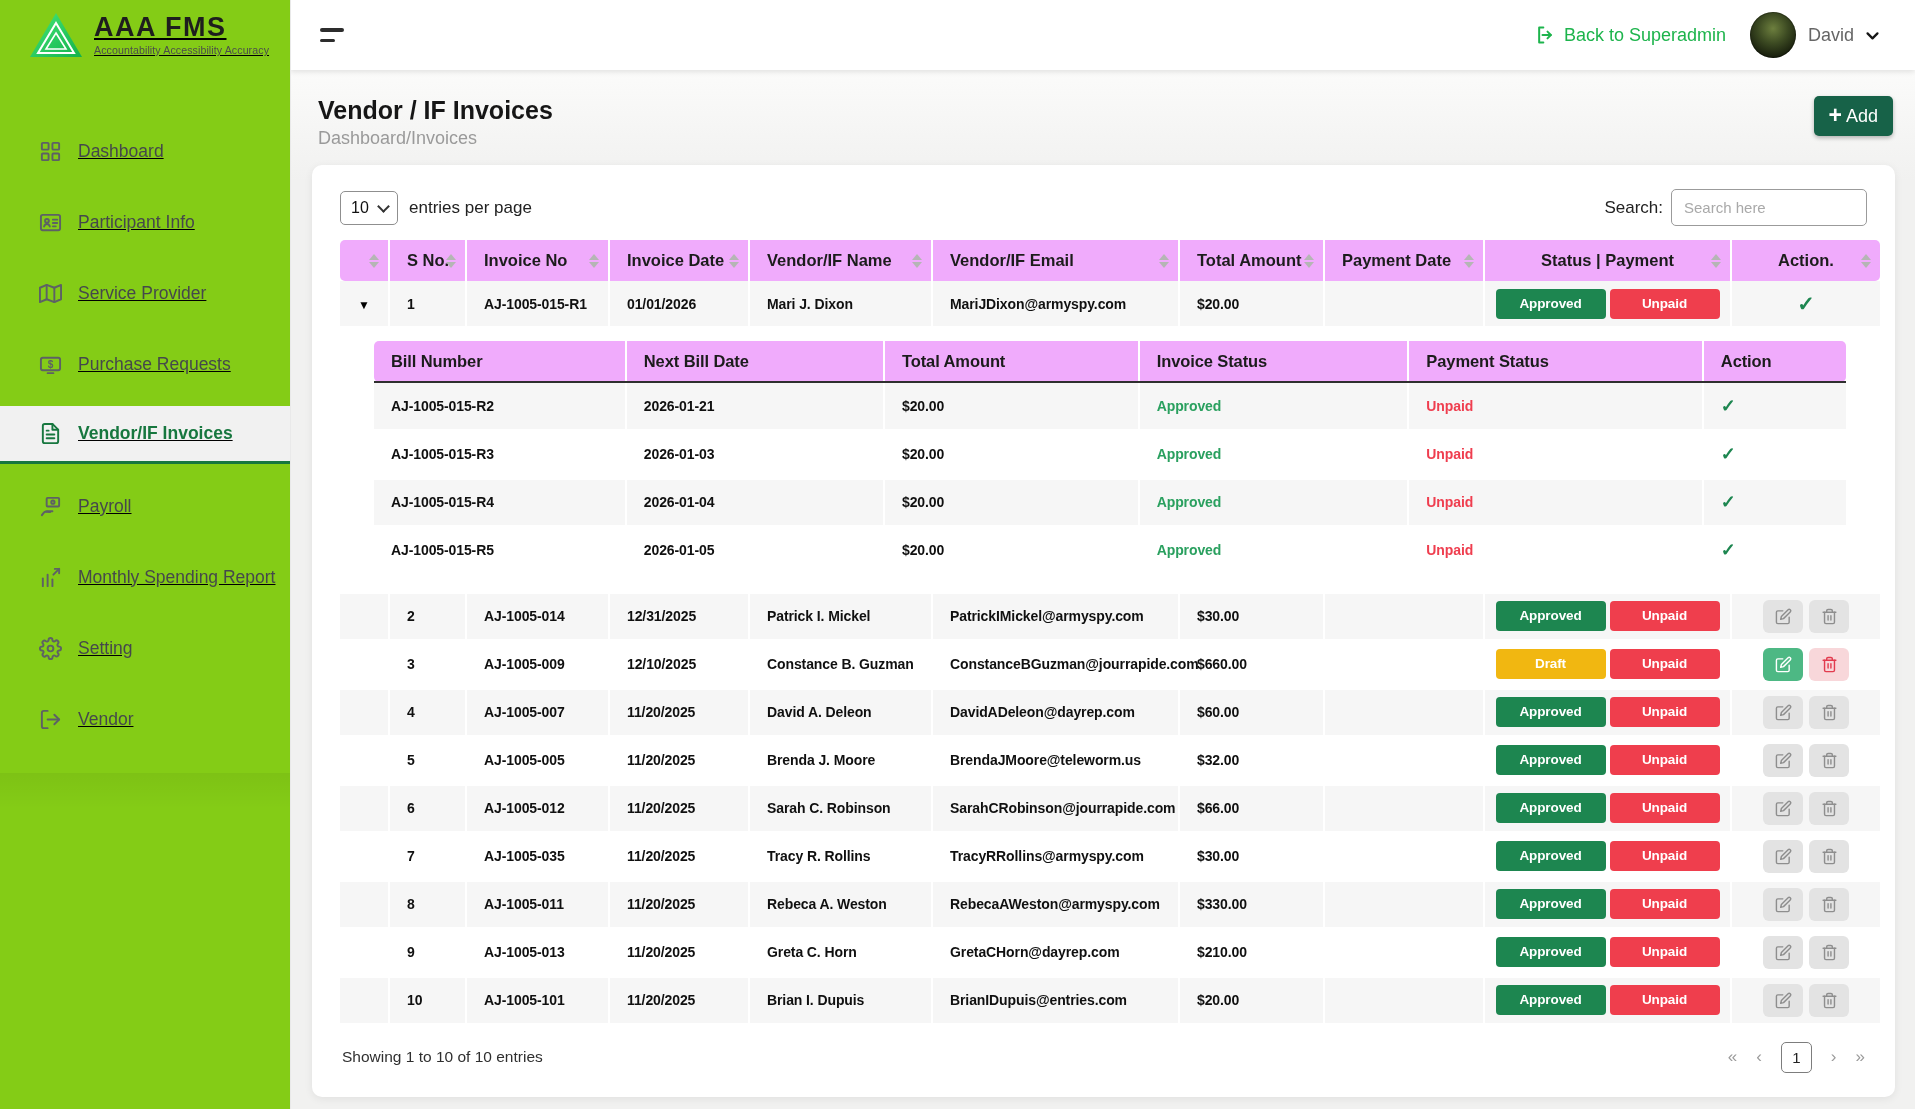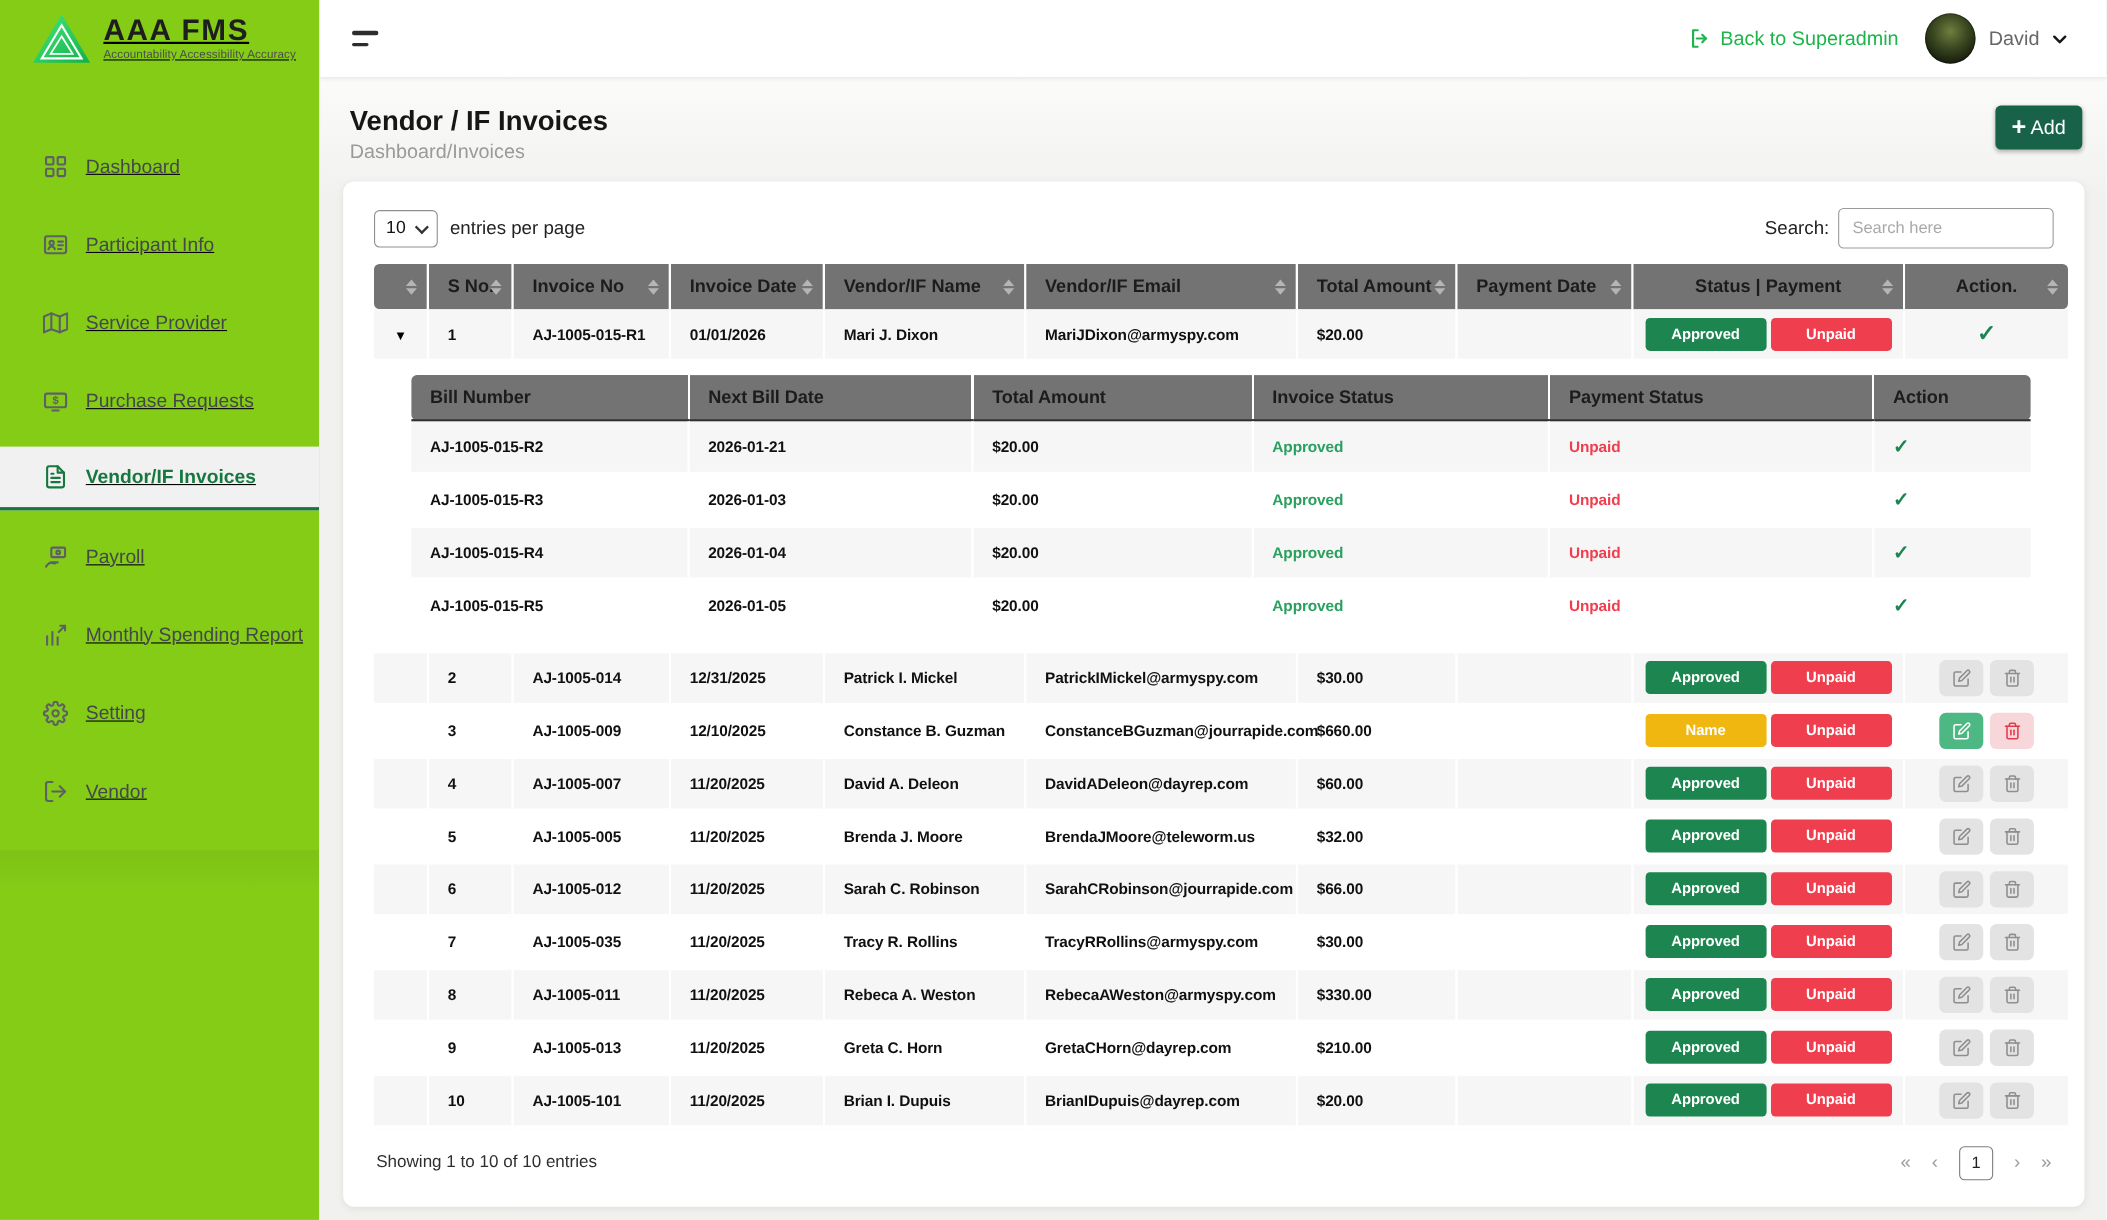--- a/index.html
+++ b/index.html
@@ -45,21 +45,21 @@
   .entries { display:flex; align-items:center; gap:11px; font-size:17px; color:#222; }
   .select-wrap { position:relative; display:inline-block; }
   .select-wrap select { appearance:none; -webkit-appearance:none; width:58px; height:34px; border:1px solid #8f8f8f; border-radius:5px; padding:0 10px; font-size:16px; font-family:inherit; background:#fff; color:#111; cursor:pointer; }
   .select-wrap::after { content:""; position:absolute; right:10px; top:11px; width:7px; height:7px; border-right:2.2px solid #333; border-bottom:2.2px solid #333; transform:rotate(45deg); pointer-events:none; }
   .search { display:flex; align-items:center; gap:8px; font-size:17px; color:#222; }
   .search input { width:196px; height:37px; border:1px solid #9b9b9b; border-radius:5px; padding:0 12px; font-size:15px; font-family:inherit; color:#333; }
   .search input::placeholder { color:#a9a9a9; }
 
   
   table.grid { width:100%; border-collapse:separate; border-spacing:0; table-layout:fixed; }
-  .grid thead th { background:#737373; height:41px; font-size:16.5px; font-weight:700; color:#1c1c1c; text-align:left; padding-left:17px; position:relative; border-left:2px solid #fff; cursor:pointer; }
+  .grid thead th { background:#f0abfc; height:41px; font-size:16.5px; font-weight:700; color:#1c1c1c; text-align:left; padding-left:17px; position:relative; border-left:2px solid #fff; cursor:pointer; }
   .grid thead th:first-child { border-left:none; border-radius:5px 0 0 5px; }
   .grid thead th:last-child { border-radius:0 5px 5px 0; }
   .grid th.c, .grid td.c { text-align:center; padding-left:0; }
   .grid .x { text-align:center; padding-left:0; }
   .sort { position:absolute; right:9px; top:50%; transform:translateY(-50%); display:inline-flex; flex-direction:column; gap:2px; }
   .sort i { width:0; height:0; border-left:5px solid transparent; border-right:5px solid transparent; display:block; }
   .sort .up { border-bottom:6px solid #b5b5b5; }
   .sort .dn { border-top:6px solid #b5b5b5; }
   .grid tbody td { height:48px; font-size:14px; font-weight:700; color:#101010; padding-left:17px; text-align:left; border-left:2px solid #fff; border-bottom:3px solid #fff; background:#fff; letter-spacing:-0.1px; }
   .grid tbody td:first-child { border-left:none; }
@@ -419,21 +419,21 @@
             </tr>
             <tr class="">
               <td class="x"></td>
               <td>3</td>
               <td>AJ-1005-009</td>
               <td>12/10/2025</td>
               <td>Constance B. Guzman</td>
               <td>ConstanceBGuzman@jourrapide.com</td>
               <td>$660.00</td>
               <td></td>
-              <td class="c"><span class="badge draft">Name</span><span class="badge bad">Unpaid</span></td>
+              <td class="c"><span class="badge draft">Draft</span><span class="badge bad">Unpaid</span></td>
               <td class="c"><span class="icon-btn green">
                   <svg fill="none" stroke="currentColor" stroke-width="2" stroke-linecap="round" stroke-linejoin="round" viewBox="0 0 24 24">
                     <path d="M11 4H4a2 2 0 0 0-2 2v14a2 2 0 0 0 2 2h14a2 2 0 0 0 2-2v-7"></path>
                     <path d="M18.5 2.5a2.12 2.12 0 0 1 3 3L12 15l-4 1 1-4z"></path>
                   </svg>
                 </span><span class="icon-btn red">
                   <svg fill="none" stroke="currentColor" stroke-width="2" stroke-linecap="round" stroke-linejoin="round" viewBox="0 0 24 24">
                     <polyline points="3 6 5 6 21 6"></polyline>
                     <path d="M19 6v14a2 2 0 0 1-2 2H7a2 2 0 0 1-2-2V6m3 0V4a2 2 0 0 1 2-2h4a2 2 0 0 1 2 2v2"></path>
                     <line x1="10" y1="11" x2="10" y2="17"></line>
@@ -584,21 +584,21 @@
                     <line x1="14" y1="11" x2="14" y2="17"></line>
                   </svg>
                 </span></td>
             </tr>
             <tr class="shade">
               <td class="x"></td>
               <td>10</td>
               <td>AJ-1005-101</td>
               <td>11/20/2025</td>
               <td>Brian I. Dupuis</td>
-              <td>BrianIDupuis@dayrep.com</td>
+              <td>BrianIDupuis@entries.com</td>
               <td>$20.00</td>
               <td></td>
               <td class="c"><span class="badge ok">Approved</span><span class="badge bad">Unpaid</span></td>
               <td class="c"><span class="icon-btn">
                   <svg fill="none" stroke="currentColor" stroke-width="2" stroke-linecap="round" stroke-linejoin="round" viewBox="0 0 24 24">
                     <path d="M11 4H4a2 2 0 0 0-2 2v14a2 2 0 0 0 2 2h14a2 2 0 0 0 2-2v-7"></path>
                     <path d="M18.5 2.5a2.12 2.12 0 0 1 3 3L12 15l-4 1 1-4z"></path>
                   </svg>
                 </span><span class="icon-btn">
                   <svg fill="none" stroke="currentColor" stroke-width="2" stroke-linecap="round" stroke-linejoin="round" viewBox="0 0 24 24">

